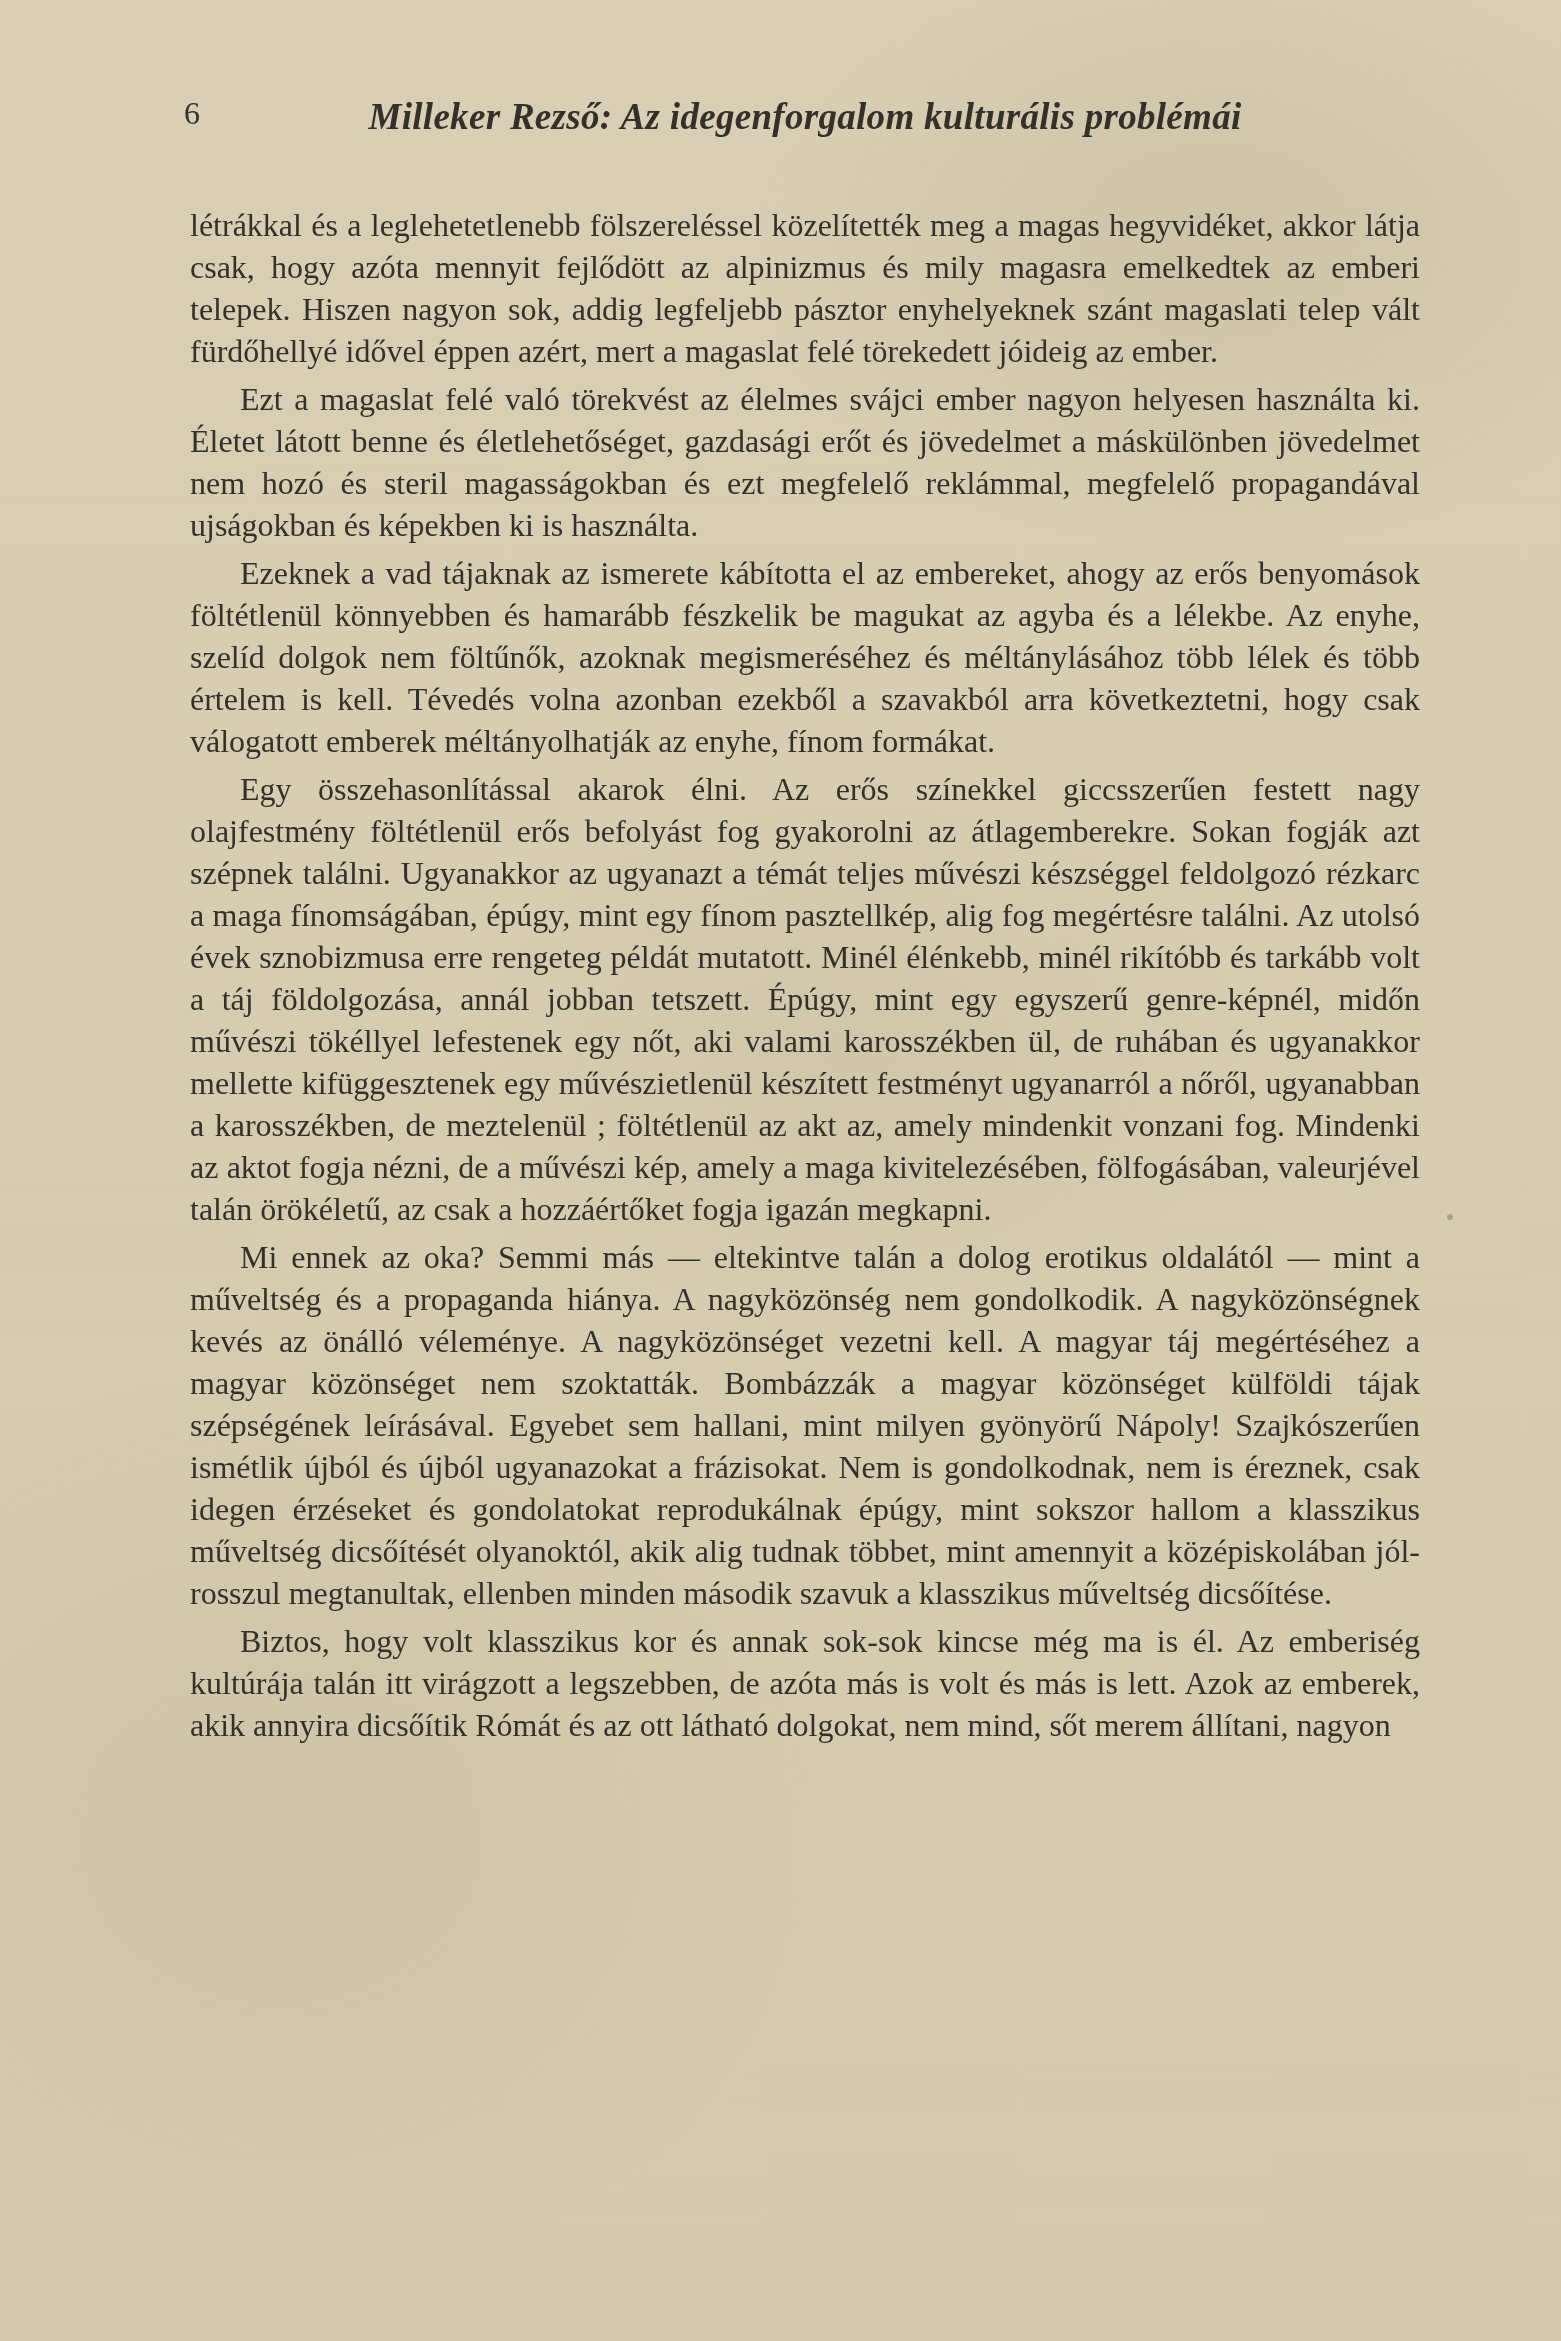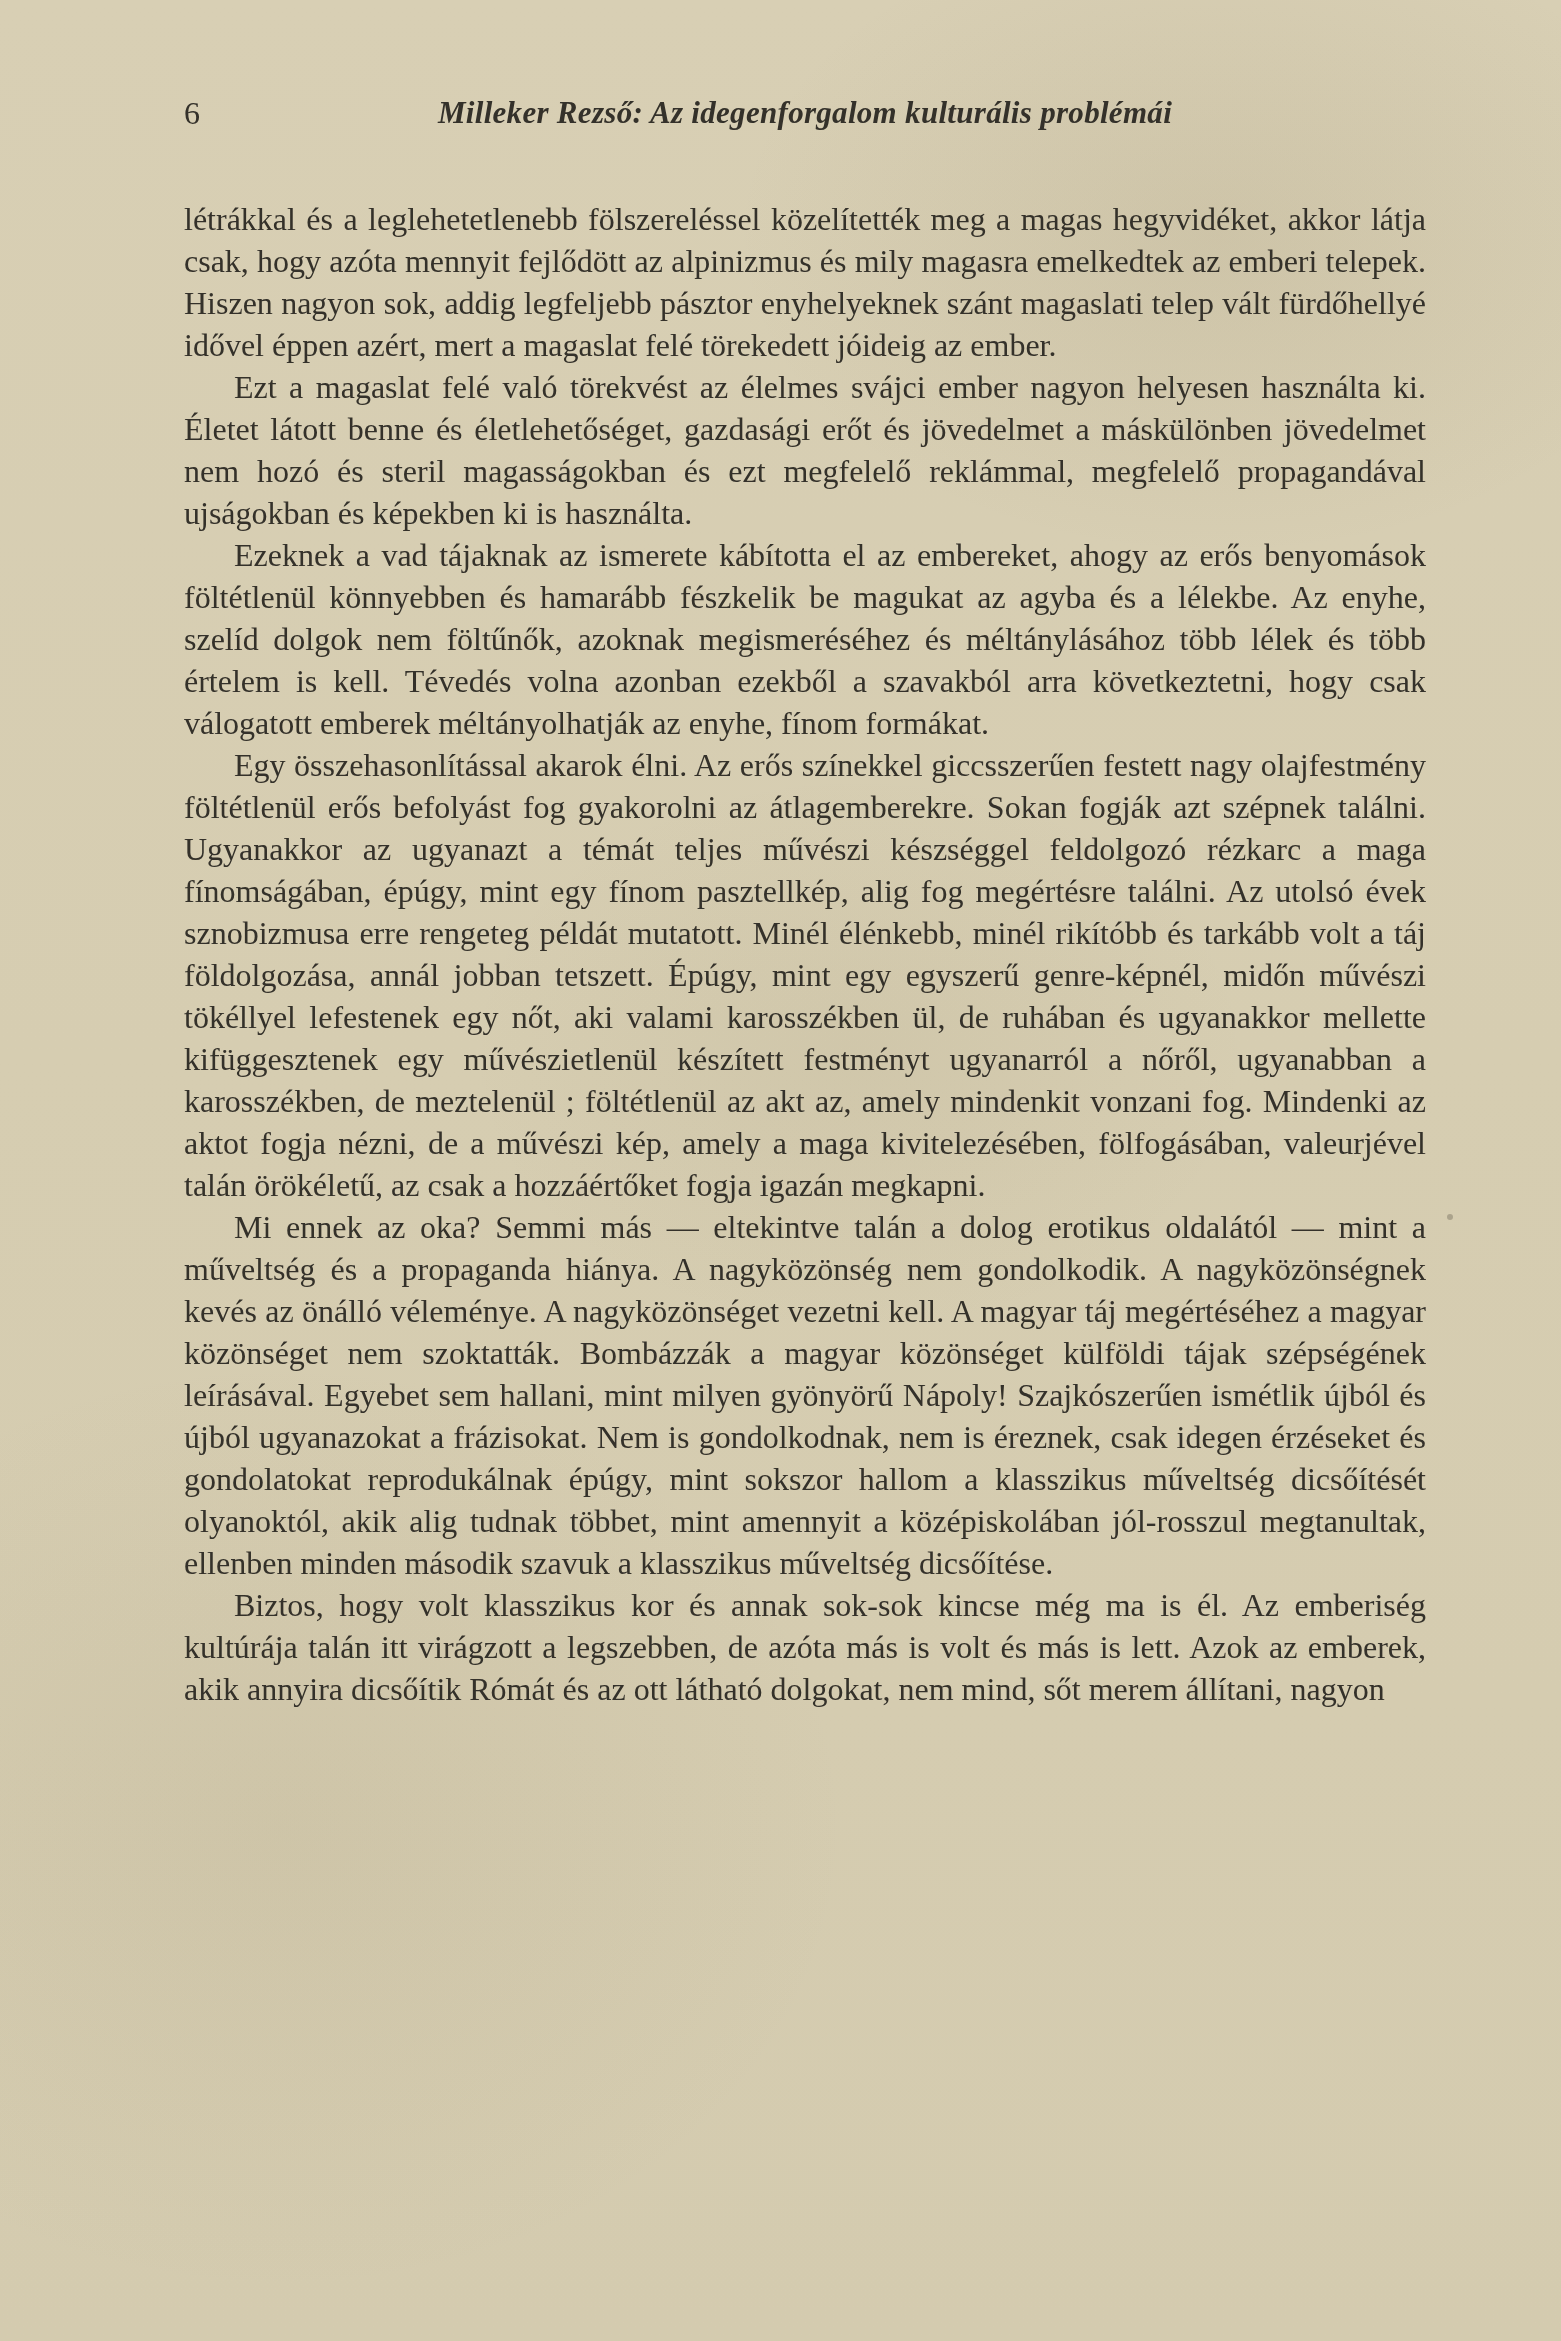--- a/index.html
+++ b/index.html
@@ -36,34 +36,34 @@
     font-style: normal;
   }
   .running-title {
     position: absolute;
     left: 0;
     right: 0;
     top: 0;
     text-align: center;
     font-style: italic;
     font-weight: bold;
-    font-size: 31px;
+    font-size: 37px;
     letter-spacing: 0.3px;
   }
   .text-block {
     position: absolute;
     top: 198px;
     left: 184px;
     width: 1242px;
     font-size: 32px;
     line-height: 42px;
     text-align: justify;
   }
   .para {
-    margin: 0;
+    margin: 6px;
     padding: 0;
   }
   .para.indent {
     text-indent: 50px;
   }
   .scan-speck {
     position: absolute;
     width: 6px;
     height: 6px;
     border-radius: 50%;

